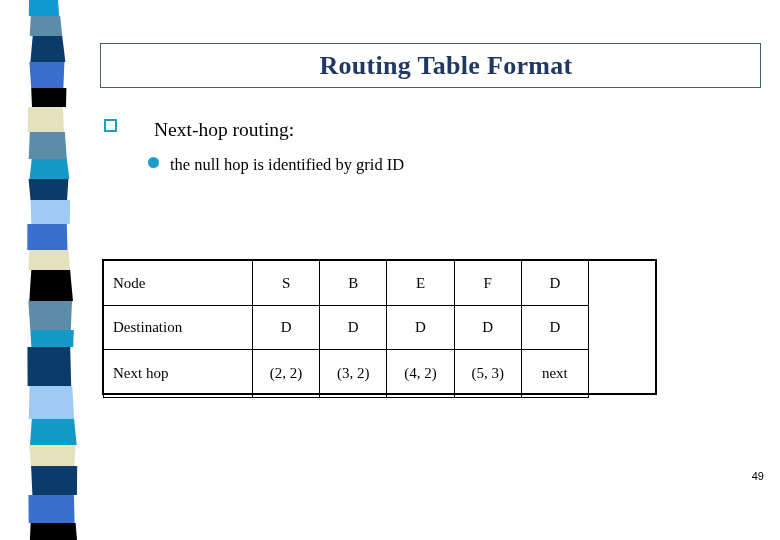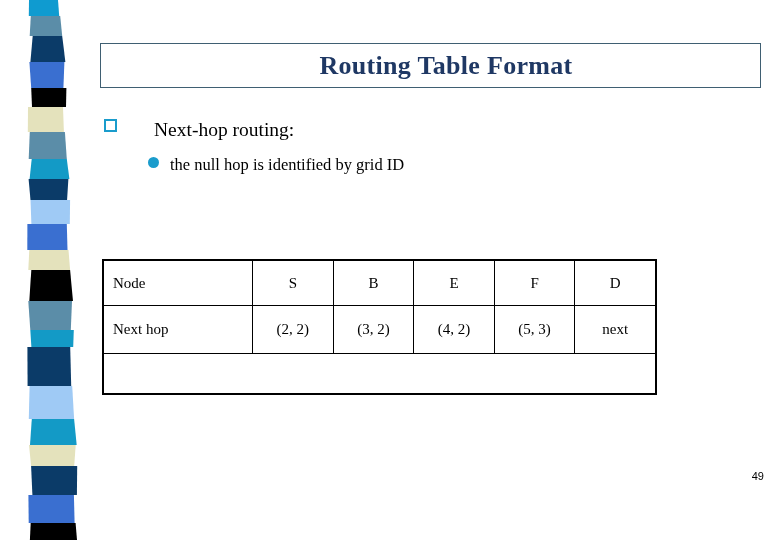--- a/index.html
+++ b/index.html
@@ -102,21 +102,21 @@
     font-size: 16.5px;
     color: #000000;
     white-space: nowrap;
   }
 
   
   #routing-table {
     position: absolute;
     left: 103px;
     top: 260px;
-    width: 553px;
+    width: 486px;
     border-collapse: collapse;
     table-layout: fixed;
     background: #ffffff;
   }
   #routing-table td {
     border: 1px solid #000000;
     font-size: 15px;
     color: #000000;
     padding: 0;
     vertical-align: middle;
@@ -203,20 +203,28 @@
 <table id="routing-table">
   <tbody>
     <tr class="r1">
       <td class="rowlabel">Node</td>
       <td class="datacell">S</td>
       <td class="datacell">B</td>
       <td class="datacell">E</td>
       <td class="datacell">F</td>
       <td class="datacell">D</td>
     </tr>
+    <tr class="r2">
+      <td class="rowlabel">Destination</td>
+      <td class="datacell">D</td>
+      <td class="datacell">D</td>
+      <td class="datacell">D</td>
+      <td class="datacell">D</td>
+      <td class="datacell">D</td>
+    </tr>
     <tr class="r3">
       <td class="rowlabel">Next hop</td>
       <td class="datacell">(2, 2)</td>
       <td class="datacell">(3, 2)</td>
       <td class="datacell">(4, 2)</td>
       <td class="datacell">(5, 3)</td>
       <td class="datacell">next</td>
     </tr>
   </tbody>
 </table>

